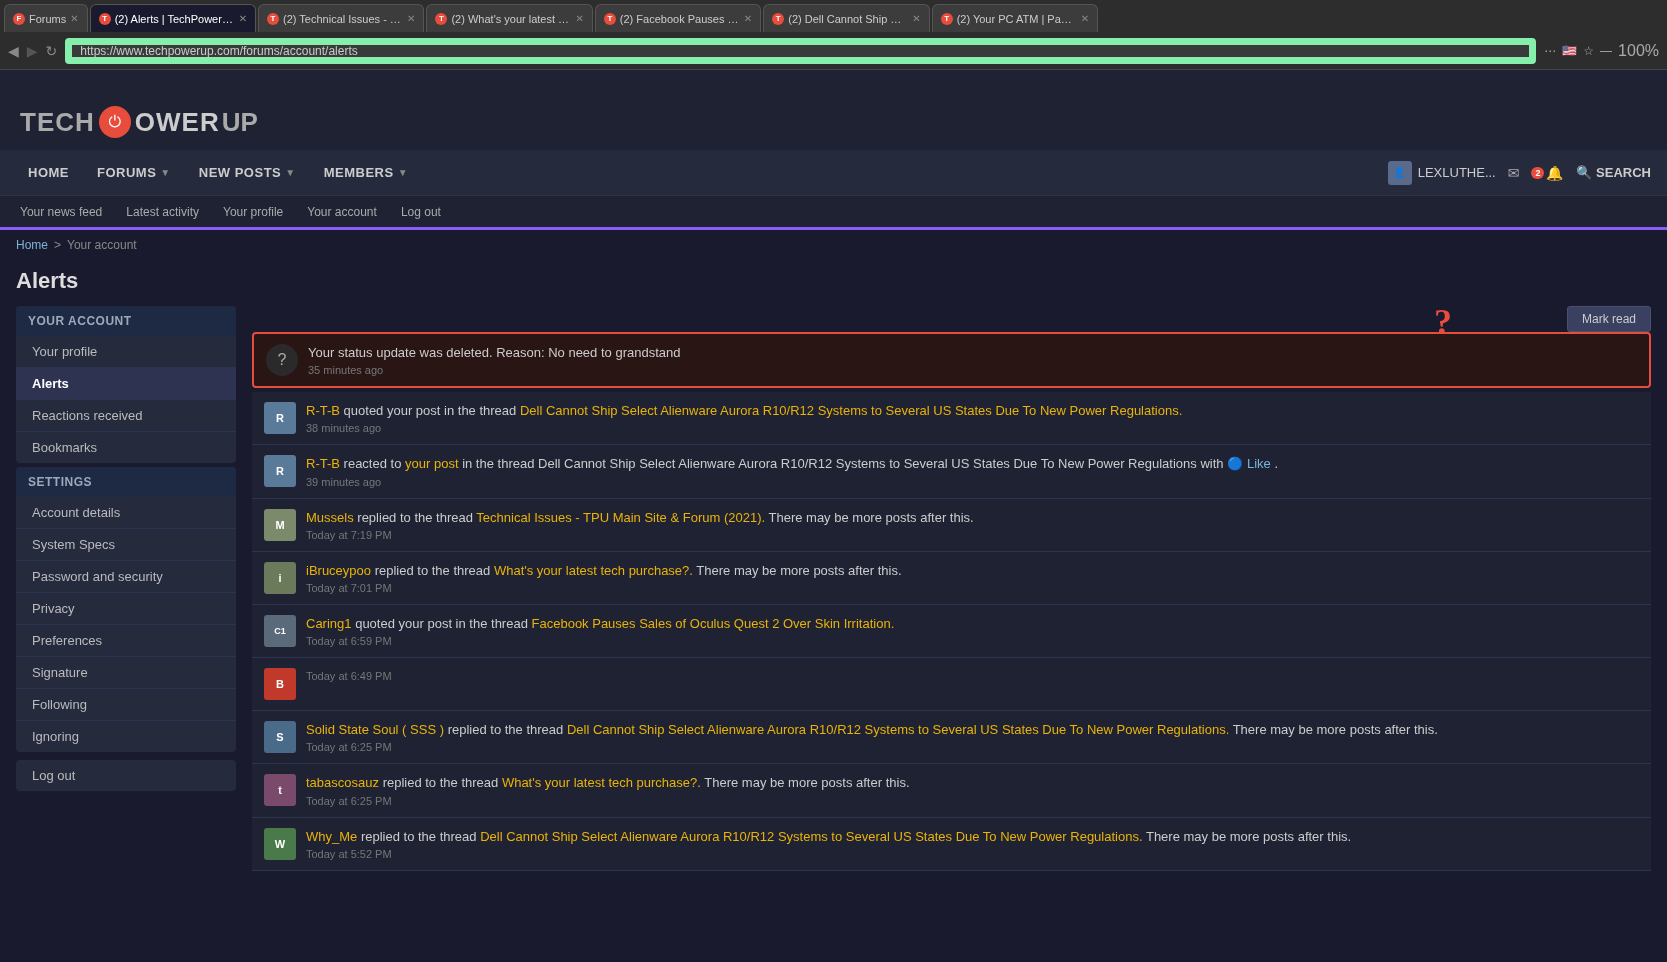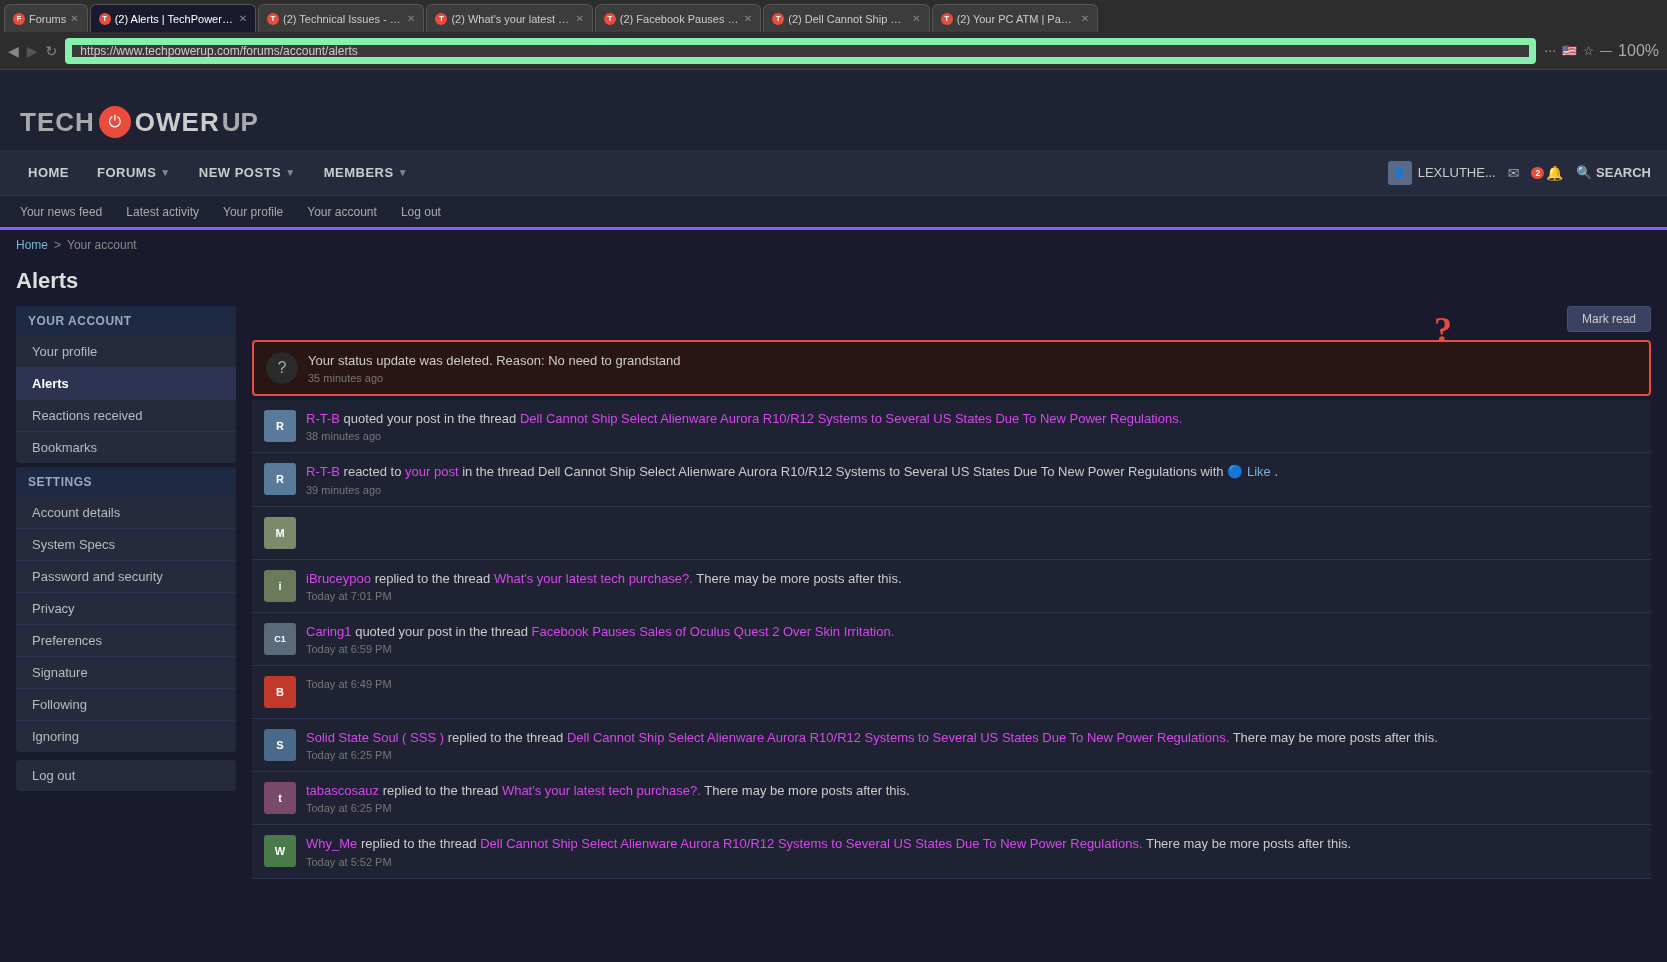--- a/index.html
+++ b/index.html
@@ -279,21 +279,21 @@
     .sidebar-item:last-child { border-bottom: none; }
     .sidebar-item.active { background: #2d3350; color: #fff; font-weight: bold; }
 
     
     .main-area {
       flex: 1;
     }
     .alerts-header {
       display: flex;
       justify-content: flex-end;
-      margin-bottom: 8px;
+      margin-bottom: 0;
     }
     .mark-read-btn {
       background: #3a4060;
       border: 1px solid #4a5070;
       color: #ccc;
       padding: 5px 14px;
       border-radius: 3px;
       font-size: 12px;
       cursor: pointer;
     }
@@ -333,21 +333,21 @@
       background: #3a3a3a;
       flex-shrink: 0;
       display: flex;
       align-items: center;
       justify-content: center;
       font-size: 14px;
       color: #888;
     }
     .alert-content { flex: 1; }
     .alert-text { font-size: 13px; color: #ccc; line-height: 1.4; }
-    .alert-text a { color: #d946ef; text-decoration: none; }
+    .alert-text a { color: #eab308; text-decoration: none; }
     .alert-time { font-size: 11px; color: #777; margin-top: 2px; }
 
     
     .annotation-container {
       position: relative;
     }
 
     
     .sidebar-logout {
       margin-top: 8px;
@@ -542,20 +542,29 @@
             <span>🔵</span>
             <a href="#" style="color:#7ab3d4;"> Like</a>
             <span>.</span>
           </div>
           <div class="alert-time">39 minutes ago</div>
         </div>
       </div>
 
       <div class="alert-item">
         <div class="alert-avatar" style="background:#7a8a6a;">M</div>
+        <div class="alert-content">
+          <div class="alert-text">
+            <a href="#">Mussels</a>
+            <span> replied to the thread </span>
+            <a href="#">Technical Issues - TPU Main Site &amp; Forum (2021).</a>
+            <span> There may be more posts after this.</span>
+          </div>
+          <div class="alert-time">Today at 7:19 PM</div>
+        </div>
       </div>
 
       <div class="alert-item">
         <div class="alert-avatar" style="background:#6a7a5a;">i</div>
         <div class="alert-content">
           <div class="alert-text">
             <a href="#">iBruceypoo</a>
             <span> replied to the thread </span>
             <a href="#">What's your latest tech purchase?.</a>
             <span> There may be more posts after this.</span>

